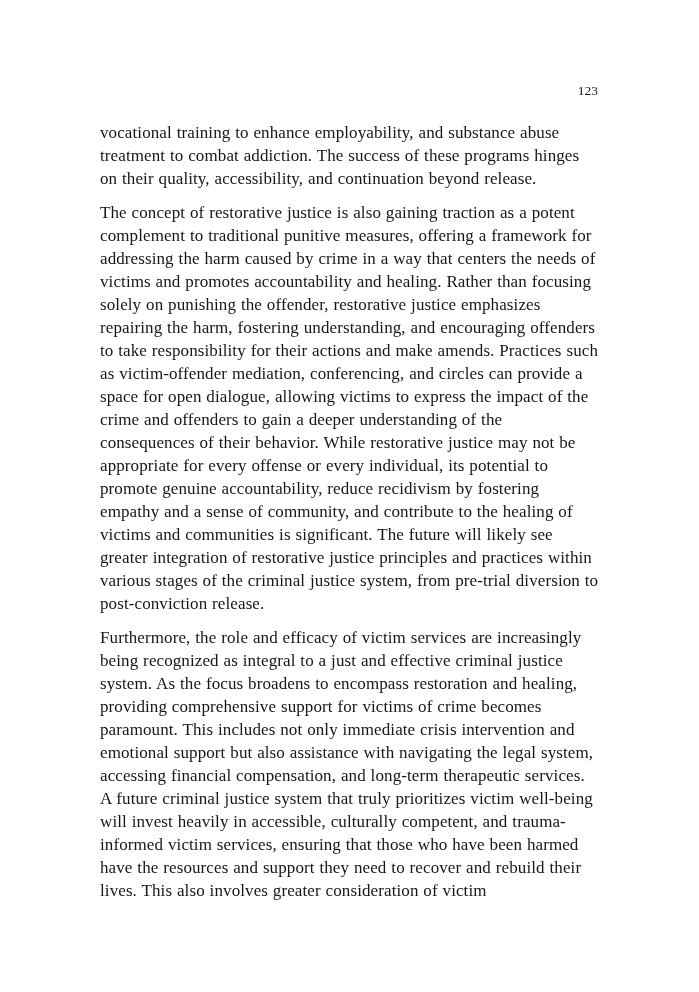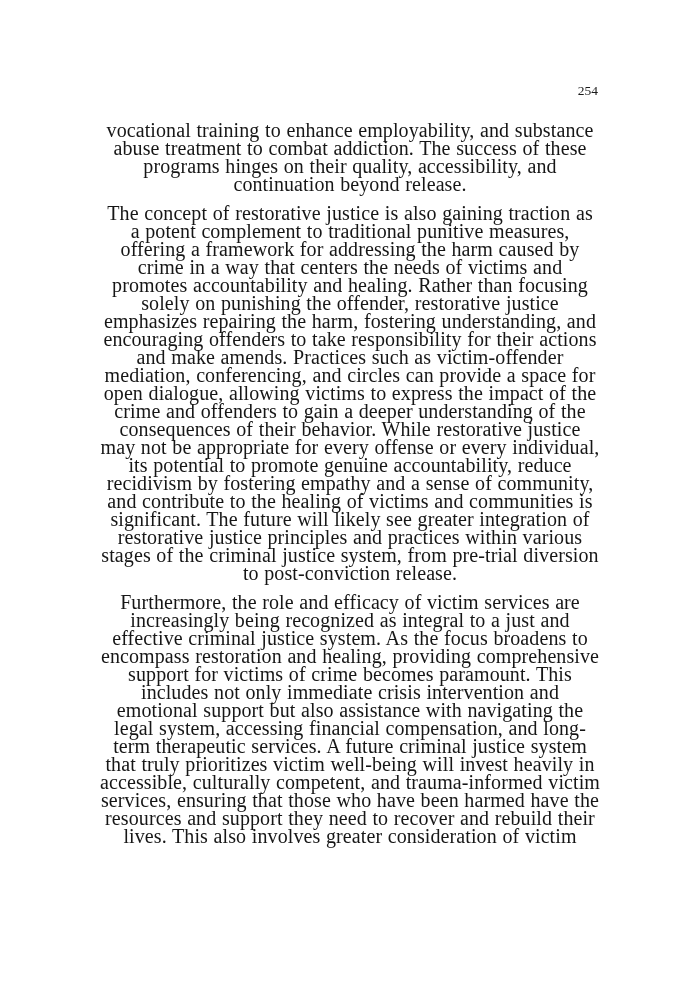--- a/index.html
+++ b/index.html
@@ -26,35 +26,35 @@
     text-align: right;
   }
   .content {
     position: absolute;
     left: 100px;
     top: 121px;
     width: 500px;
   }
   .content p {
     margin: 0 0 11px 0;
-    font-size: 20px;
-    line-height: 18px;
-    text-align: center;
+    font-size: 17px;
+    line-height: 23px;
+    text-align: left;
     letter-spacing: 0.1px;
     word-spacing: 0.5px;
   }
   .content p strong {
     font-weight: normal;
   }
 </style>
 </head>
 <body>
 
 <div class="page">
-  <div class="page-number">254</div>
+  <div class="page-number">123</div>
 
   <div class="content">
     <p><span>vocational training to enhance employability, and substance abuse treatment to combat addiction. The success of these programs hinges on their quality, accessibility, and continuation beyond release.</span><strong></strong><span></span></p>
 
     <p><span>The concept of </span><strong>restorative justice</strong><span> is also gaining traction as a potent complement to traditional punitive measures, offering a framework for addressing the harm caused by crime in a way that centers the needs of victims and promotes accountability and healing. Rather than focusing solely on punishing the offender, restorative justice emphasizes repairing the harm, fostering understanding, and encouraging offenders to take responsibility for their actions and make amends. Practices such as victim-offender mediation, conferencing, and circles can provide a space for open dialogue, allowing victims to express the impact of the crime and offenders to gain a deeper understanding of the consequences of their behavior. While restorative justice may not be appropriate for every offense or every individual, its potential to promote genuine accountability, reduce recidivism by fostering empathy and a sense of community, and contribute to the healing of victims and communities is significant. The future will likely see greater integration of restorative justice principles and practices within various stages of the criminal justice system, from pre-trial diversion to post-conviction release.</span></p>
 
     <p><span>Furthermore, the </span><strong>role and efficacy of victim services</strong><span> are increasingly being recognized as integral to a just and effective criminal justice system. As the focus broadens to encompass restoration and healing, providing comprehensive support for victims of crime becomes paramount. This includes not only immediate crisis intervention and emotional support but also assistance with navigating the legal system, accessing financial compensation, and long-term therapeutic services. A future criminal justice system that truly prioritizes victim well-being will invest heavily in accessible, culturally competent, and trauma-informed victim services, ensuring that those who have been harmed have the resources and support they need to recover and rebuild their lives. This also involves greater consideration of victim</span></p>
   </div>
 </div>
 

